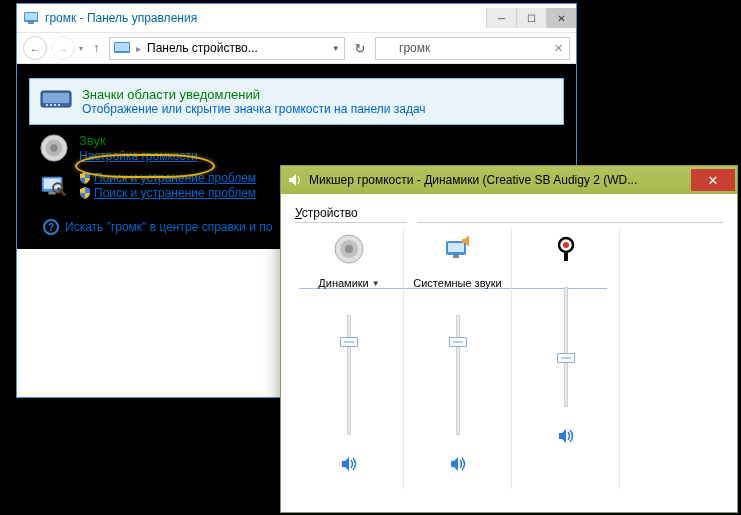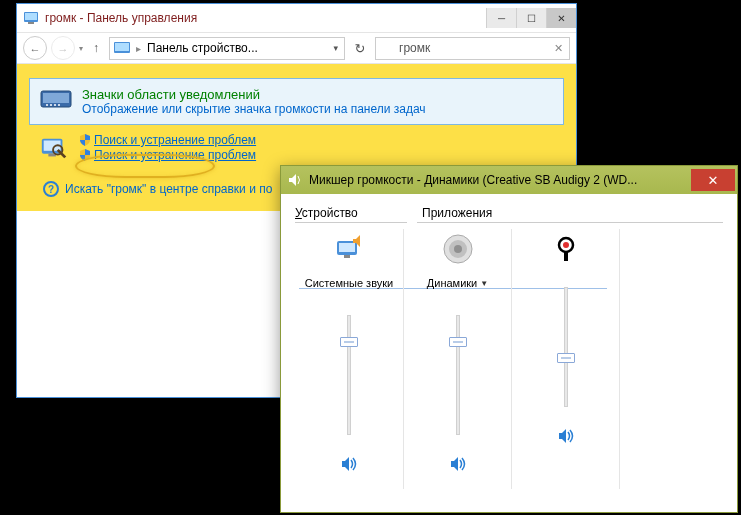--- a/index.html
+++ b/index.html
@@ -2,39 +2,39 @@
 <html><head>
 <meta charset="utf-8">
 <style>
 * { box-sizing: border-box; margin: 0; padding: 0; font-family: "Segoe UI", Tahoma, sans-serif; }
 body { width: 741px; height: 515px; background: #000; position: relative; overflow: hidden; }
 
 
 .cp-window { position: absolute; left: 16px; top: 3px; width: 561px; height: 395px; background: #fff; border: 1px solid #4a90d9; box-shadow: 0 0 8px rgba(0,0,0,.3); }
 .cp-titlebar { height: 28px; background: #fff; display: flex; align-items: center; padding-left: 6px; }
 .cp-title-icon { width: 16px; height: 16px; margin-right: 6px; }
-.cp-title { font-size: 12px; color: #7f1d1d; flex: 1; }
+.cp-title { font-size: 12px; color: #0369a1; flex: 1; }
 .cp-winbtns { display: flex; }
 .cp-winbtn { width: 30px; height: 20px; display: flex; align-items: center; justify-content: center; font-size: 10px; color: #333; background: #eaeaea; border-left: 1px solid #d0d0d0; cursor: pointer; }
 .cp-winbtn.close { background: #c8c8c8; }
 .cp-navbar { height: 32px; border-top: 1px solid #e5e5e5; border-bottom: 1px solid #e5e5e5; display: flex; align-items: center; padding: 0 6px; gap: 4px; background: #fff; }
 .navbtn { width: 24px; height: 24px; border: 1px solid #ccc; border-radius: 50%; display: flex; align-items: center; justify-content: center; font-size: 11px; color: #666; cursor: pointer; }
 .navbtn.fwd { opacity: .4; }
 .uparrow { width: 18px; height: 18px; display: flex; align-items: center; justify-content: center; font-size: 12px; color: #555; cursor: pointer; }
 .addrbar { flex: 1; height: 23px; border: 1px solid #ccc; display: flex; align-items: center; padding: 0 4px; gap: 6px; background: #fff; }
 .addr-icon { width: 16px; height: 14px; }
 .addr-sep { color: #888; font-size: 10px; }
 .addr-text { font-size: 12px; color: #000; flex: 1; white-space: nowrap; overflow: hidden; text-overflow: ellipsis; }
 .addr-drop { color: #555; font-size: 9px; cursor: pointer; padding: 0 2px; }
 .refresh { width: 22px; height: 22px; display: flex; align-items: center; justify-content: center; color: #555; font-size: 13px; cursor: pointer; }
 .searchbox { width: 195px; height: 23px; border: 1px solid #ccc; display: flex; align-items: center; padding: 0 23px; }
 .searchbox input { border: 0; outline: 0; flex: 1; font-size: 12px; color: #555; background: transparent; }
 .search-x { color: #888; font-size: 11px; cursor: pointer; }
 
-.cp-body { padding: 14px 12px; background: #fde047; }
+.cp-body { padding: 14px 12px; background: #000000; }
 .result-box { border: 1px solid #7fb8e0; background: #e9f4fb; padding: 8px 10px; display: flex; gap: 10px; align-items: flex-start; }
 .result-icon { width: 32px; height: 24px; flex-shrink: 0; }
 .result-title { color: #008000; font-size: 13px; font-weight: 400; }
 .result-link { color: #0066cc; font-size: 12px; cursor: pointer; }
 
 .item { display: flex; gap: 10px; padding: 8px 10px 0 10px; align-items: flex-start; }
 .item-icon { width: 30px; height: 30px; flex-shrink: 0; }
 .item-body { display: flex; flex-direction: column; gap: 1px; }
 .item-title { color: #008000; font-size: 13px; }
 .item-link { color: #0066cc; font-size: 12px; text-decoration: underline; cursor: pointer; display: flex; align-items: center; gap: 3px; }
@@ -125,20 +125,31 @@
           <circle cx="11" cy="18" r="1" fill="#fff"></circle>
           <circle cx="15" cy="18" r="1" fill="#fff"></circle>
           <circle cx="19" cy="18" r="1" fill="#fff"></circle>
         </svg>
       <div>
         <div class="result-title">Значки области уведомлений</div>
         <div class="result-link">Отображение или скрытие значка громкости на панели задач</div>
       </div>
     </div>
 
+    <div class="item">
+      <svg class="item-icon" viewBox="0 0 32 32">
+          <circle cx="16" cy="16" r="14" fill="#d8d8d8" stroke="#999"></circle>
+          <circle cx="16" cy="16" r="9" fill="#b8b8b8"></circle>
+          <circle cx="16" cy="16" r="4" fill="#888"></circle>
+        </svg>
+      <div class="item-body">
+        <div class="item-title">Звук</div>
+        <div class="item-link">Настройка громкости</div>
+      </div>
+    </div>
 
     <div class="item">
       <svg class="item-icon" viewBox="0 0 32 32">
           <rect x="3" y="6" width="22" height="16" rx="2" fill="#4a90d9"></rect>
           <rect x="5" y="8" width="18" height="11" fill="#cfe8ff"></rect>
           <rect x="10" y="22" width="8" height="3" fill="#888"></rect>
           <path d="M20 18 l8 8" stroke="#5a4020" stroke-width="3"></path>
           <circle cx="20" cy="18" r="5" fill="none" stroke="#5a4020" stroke-width="2"></circle>
         </svg>
       <div class="item-body">
@@ -175,29 +186,51 @@
     <svg class="mixer-ticon" viewBox="0 0 16 16">
         <path d="M2 6 h3 l4 -4 v12 l-4 -4 h-3 z" fill="#fff"></path>
         <path d="M11 4 q3 4 0 8" stroke="#fff" fill="none"></path>
       </svg>
     <div class="mixer-title">Микшер громкости - Динамики (Creative SB Audigy 2 (WD...</div>
     <div class="mixer-close">✕</div>
   </div>
   <div class="mixer-body">
     <div class="mixer-headers">
       <div class="mixer-header dev"><span style="text-decoration:underline;">У</span><span>стройство</span></div>
-      <div class="mixer-header app">Приложения</div>
     </div>
     <div class="mixer-rule-row">
       <div class="mixer-rule dev"></div>
       <div class="mixer-rule app"></div>
     </div>
     <div class="mixer-cols">
 
       <div class="master-line" style="left:18px; right:130px; top:122px;"></div>
+
+      <div class="mixer-col">
+        <svg class="appicon" viewBox="0 0 32 32">
+            <circle cx="16" cy="16" r="14" fill="#e0e0e0" stroke="#aaa"></circle>
+            <circle cx="16" cy="16" r="9" fill="#c0c0c0"></circle>
+            <circle cx="16" cy="16" r="4" fill="#909090"></circle>
+          </svg>
+        <div class="mixer-label">
+          <span>Динамики</span>
+          <span class="mixer-drop">▼</span>
+        </div>
+        <div class="slider-wrap">
+          <div class="slider-track">
+              <div class="slider-thumb" style="top:18%;"></div>
+            </div>
+        </div>
+        <div class="mute-btn">
+          <svg class="speaker-svg" viewBox="0 0 18 18">
+              <path d="M2 6 h3 l4 -4 v14 l-4 -4 h-3 z" fill="#2a7fd4"></path>
+              <path d="M11 5 q3 4 0 8 M13 3 q5 6 0 12" stroke="#2a7fd4" fill="none" stroke-width="1.5"></path>
+            </svg>
+        </div>
+      </div>
 
       <div class="mixer-col">
         <svg class="appicon" viewBox="0 0 32 32">
             <rect x="4" y="8" width="20" height="14" rx="2" fill="#4a90d9"></rect>
             <rect x="6" y="10" width="16" height="9" fill="#cfe8ff"></rect>
             <rect x="11" y="22" width="6" height="3" fill="#888"></rect>
             <path d="M20 6 h3 l4 -4 v12 l-4 -4 h-3 z" fill="#f0a030"></path>
           </svg>
         <div class="mixer-label">Системные звуки</div>
         <div class="slider-wrap">
@@ -208,43 +241,20 @@
         <div class="mute-btn">
           <svg class="speaker-svg" viewBox="0 0 18 18">
               <path d="M2 6 h3 l4 -4 v14 l-4 -4 h-3 z" fill="#2a7fd4"></path>
               <path d="M11 5 q3 4 0 8 M13 3 q5 6 0 12" stroke="#2a7fd4" fill="none" stroke-width="1.5"></path>
             </svg>
         </div>
       </div>
 
       <div class="mixer-col">
         <svg class="appicon" viewBox="0 0 32 32">
-            <circle cx="16" cy="16" r="14" fill="#e0e0e0" stroke="#aaa"></circle>
-            <circle cx="16" cy="16" r="9" fill="#c0c0c0"></circle>
-            <circle cx="16" cy="16" r="4" fill="#909090"></circle>
-          </svg>
-        <div class="mixer-label">
-          <span>Динамики</span>
-          <span class="mixer-drop">▼</span>
-        </div>
-        <div class="slider-wrap">
-          <div class="slider-track">
-              <div class="slider-thumb" style="top:18%;"></div>
-            </div>
-        </div>
-        <div class="mute-btn">
-          <svg class="speaker-svg" viewBox="0 0 18 18">
-              <path d="M2 6 h3 l4 -4 v14 l-4 -4 h-3 z" fill="#2a7fd4"></path>
-              <path d="M11 5 q3 4 0 8 M13 3 q5 6 0 12" stroke="#2a7fd4" fill="none" stroke-width="1.5"></path>
-            </svg>
-        </div>
-      </div>
-
-      <div class="mixer-col">
-        <svg class="appicon" viewBox="0 0 32 32">
             <circle cx="16" cy="12" r="7" fill="none" stroke="#000" stroke-width="2.5"></circle>
             <circle cx="16" cy="12" r="3" fill="#e03030"></circle>
             <rect x="14" y="18" width="4" height="10" fill="#000"></rect>
           </svg>
         <div class="slider-wrap">
           <div class="slider-track">
               <div class="slider-thumb" style="top:55%;"></div>
             </div>
         </div>
         <div class="mute-btn">

